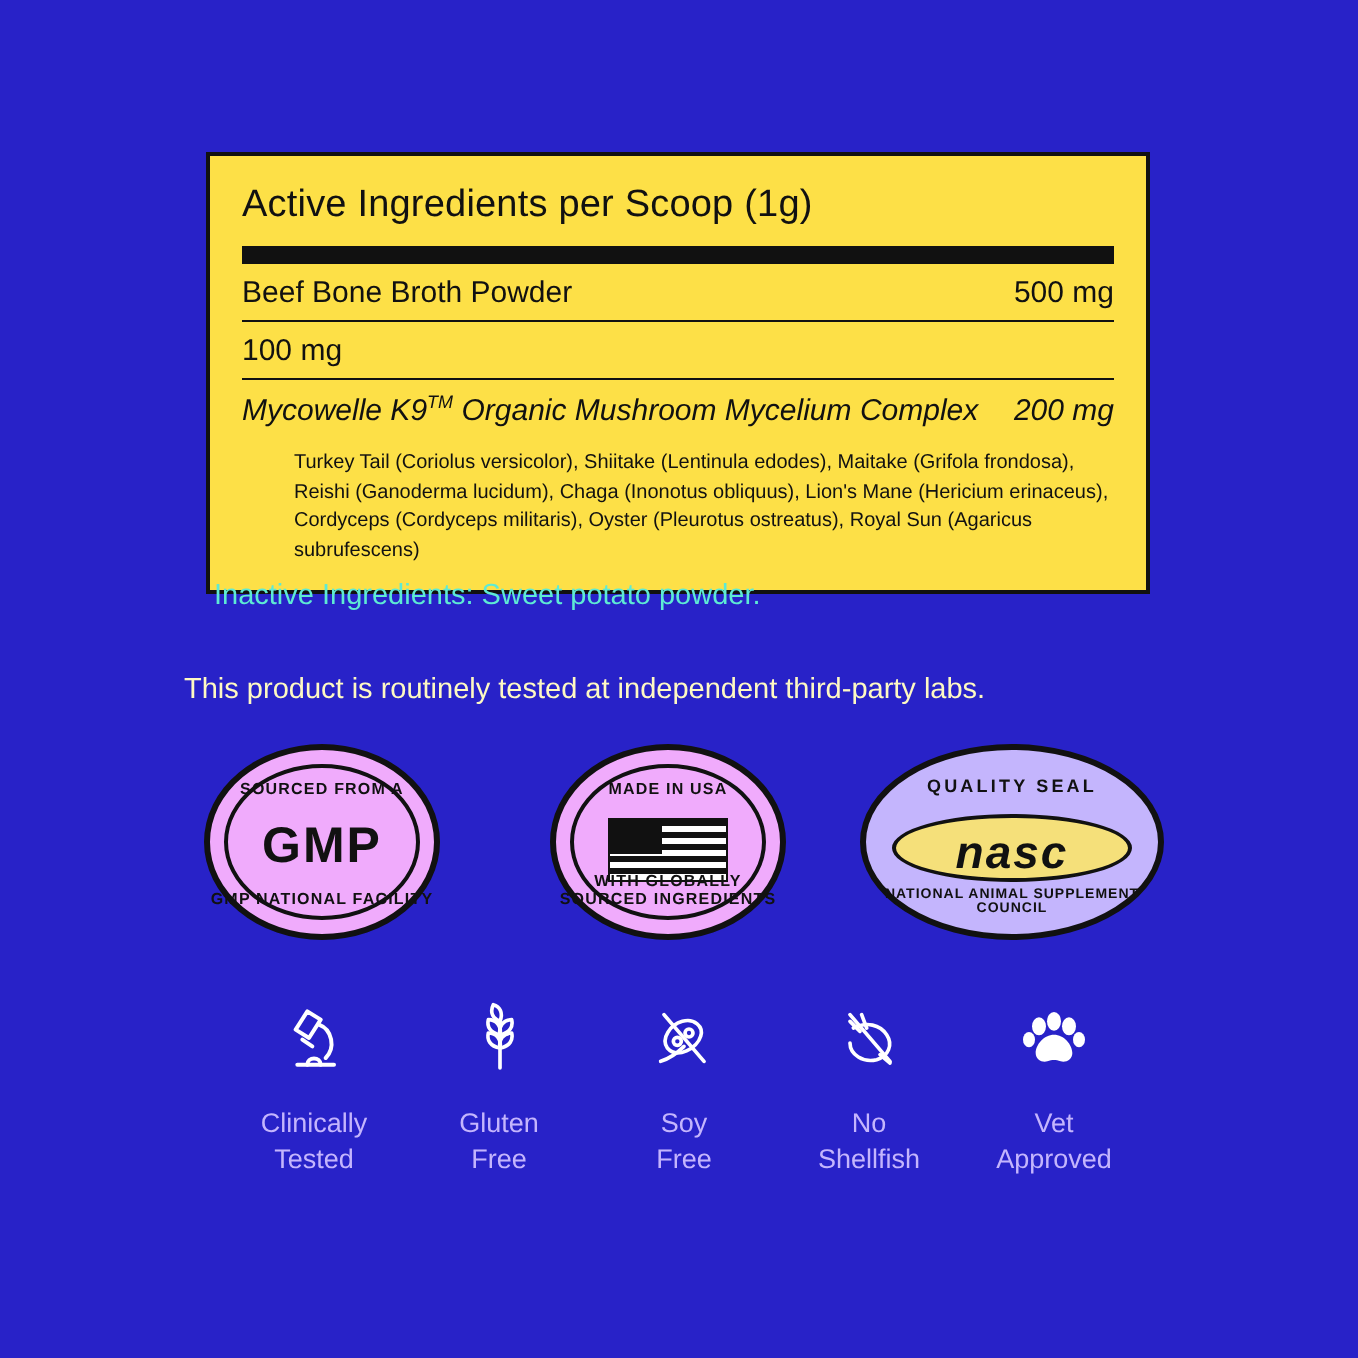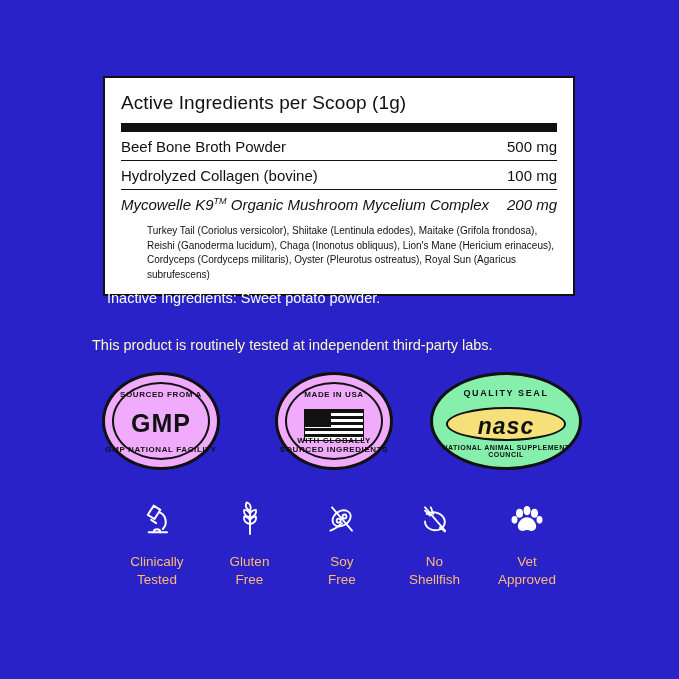--- a/index.html
+++ b/index.html
@@ -19,21 +19,21 @@
     height: 679px;
     box-sizing: border-box;
   }
 
   
   .facts-panel {
     position: absolute;
     left: 103px;
     top: 76px;
     width: 472px;
-    background: #ffffff;
+    background: #fde047;
     border: 2px solid #111111;
     box-sizing: border-box;
     padding: 14px 16px 12px 16px;
   }
   .facts-title {
     font-size: 19px;
     color: #111111;
     letter-spacing: 0.1px;
     padding-bottom: 9px;
   }
@@ -74,21 +74,21 @@
     color: #111111;
     padding: 6px 0 0 26px;
   }
 
   
   .inactive-line {
     position: absolute;
     left: 107px;
     top: 290px;
     font-size: 14.5px;
-    color: #ffffff;
+    color: #5eead4;
   }
   .tested-line {
     position: absolute;
     left: 92px;
     top: 337px;
     font-size: 14.5px;
     color: #fef9c3;
   }
 
   
@@ -172,21 +172,21 @@
     background: #111111;
   }
 
   
   .nasc-oval {
     position: absolute;
     left: 0; top: 0;
     width: 152px;
     height: 98px;
     border-radius: 50%;
-    background: #86efac;
+    background: #c4b5fd;
     border: 3px solid #111111;
     box-sizing: border-box;
   }
   .nasc-band {
     position: absolute;
     left: 13px;
     top: 32px;
     right: 13px;
     height: 34px;
     background: #f5e07a;
@@ -231,21 +231,21 @@
     position: absolute;
     left: 112px;
     top: 495px;
     width: 460px;
     display: flex;
     justify-content: space-between;
   }
   .feature {
     width: 90px;
     text-align: center;
-    color: #fdba74;
+    color: #c4b5fd;
   }
   .feature-icon {
     height: 48px;
     display: flex;
     align-items: center;
     justify-content: center;
   }
   .feature-label {
     margin-top: 10px;
     font-size: 13.5px;
@@ -261,21 +261,20 @@
   <div class="facts-panel">
     <div class="facts-title">Active Ingredients per Scoop (1g)</div>
     <div class="thick-rule"></div>
 
     <div class="ing-row">
       <span class="ing-name">Beef Bone Broth Powder</span>
       <span class="ing-amt">500 mg</span>
     </div>
 
     <div class="ing-row">
-      <span class="ing-name">Hydrolyzed Collagen (bovine)</span>
       <span class="ing-amt">100 mg</span>
     </div>
 
     <div class="ing-row last">
       <span class="ing-name"><span>Mycowelle K9</span><span class="tm">TM</span> <span>Organic Mushroom Mycelium Complex</span></span>
       <span class="ing-amt">200 mg</span>
     </div>
 
     <div class="sub-list">Turkey Tail  (Coriolus versicolor), Shiitake (Lentinula edodes), Maitake (Grifola frondosa), Reishi (Ganoderma lucidum), Chaga (Inonotus obliquus), Lion's Mane (Hericium erinaceus), Cordyceps (Cordyceps militaris), Oyster (Pleurotus ostreatus), Royal Sun (Agaricus subrufescens)</div>
   </div>

